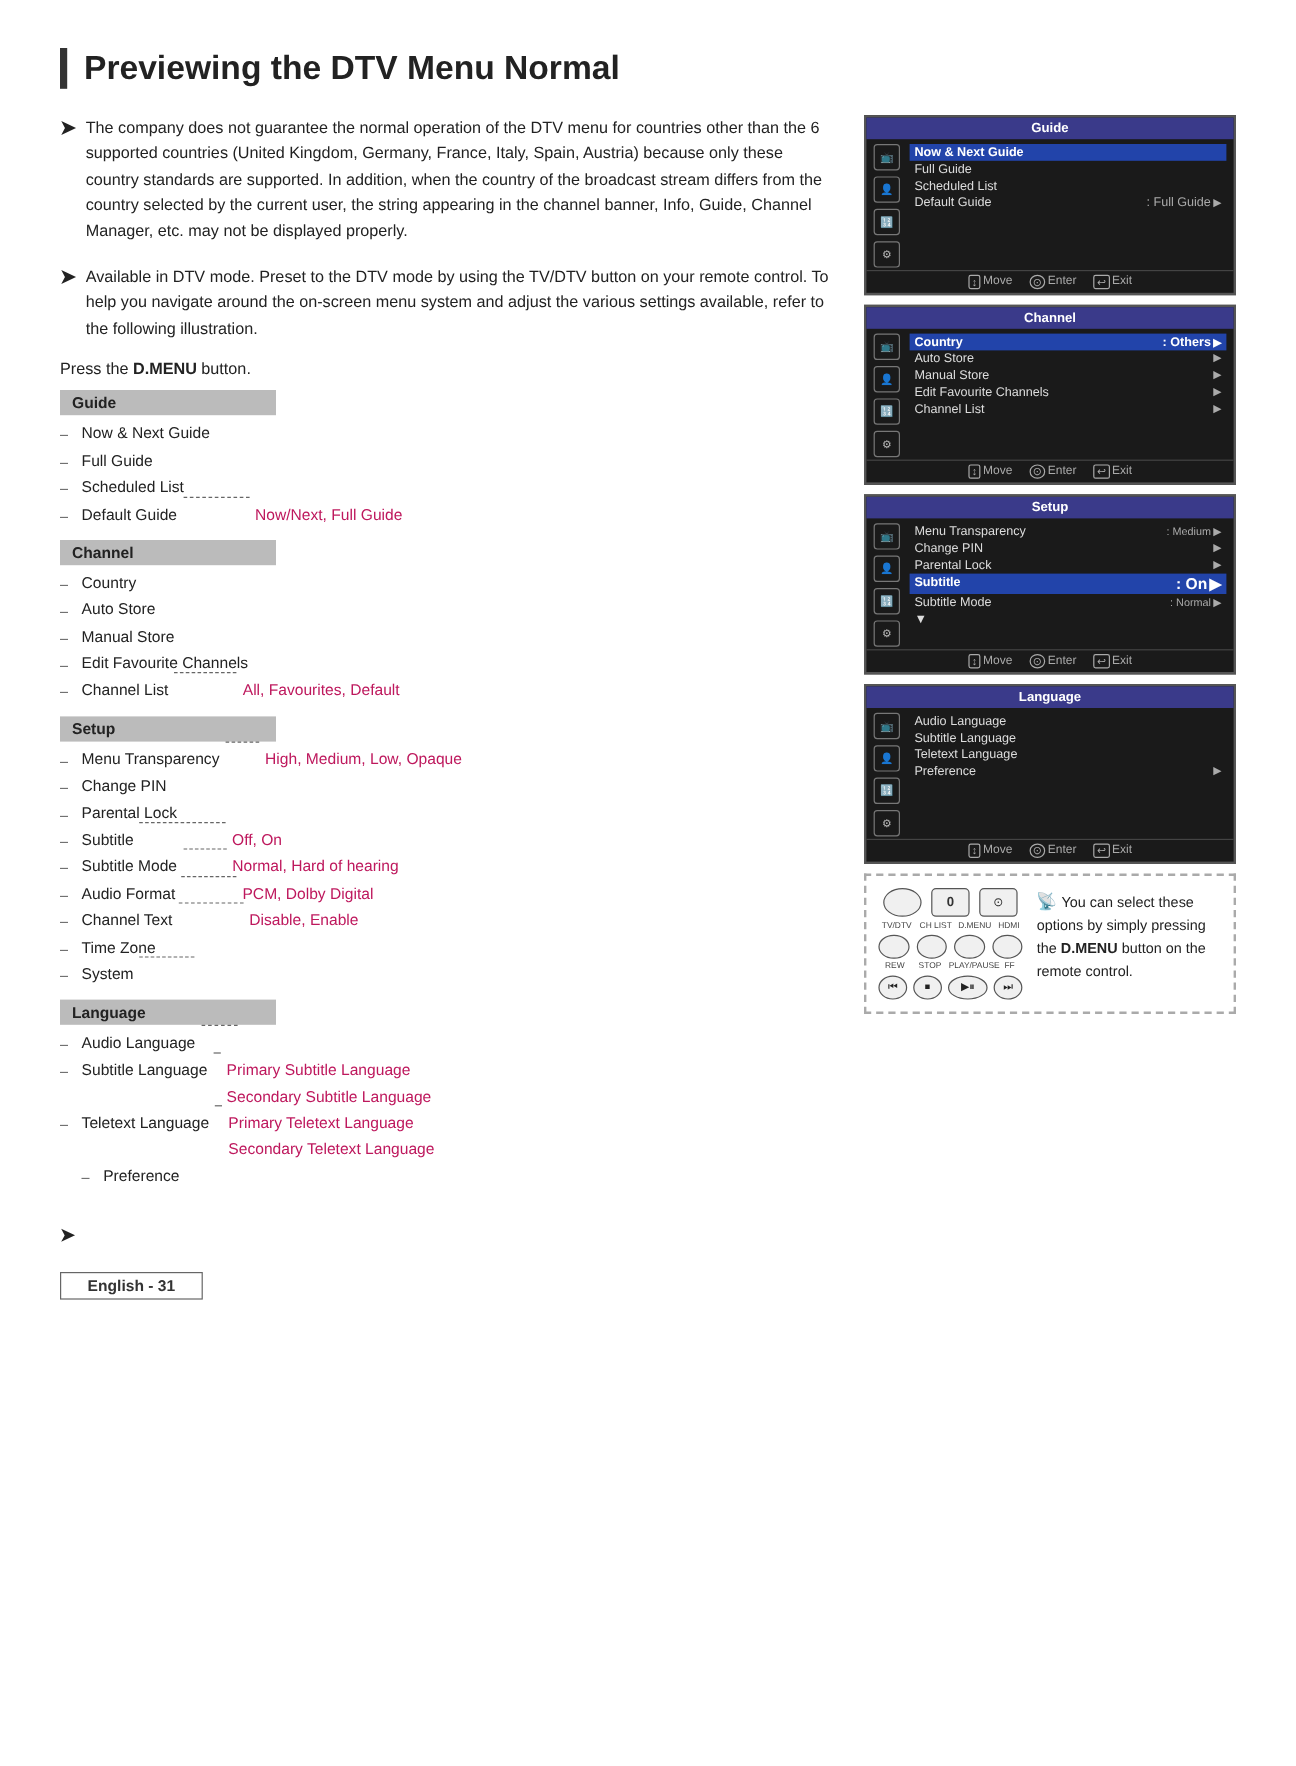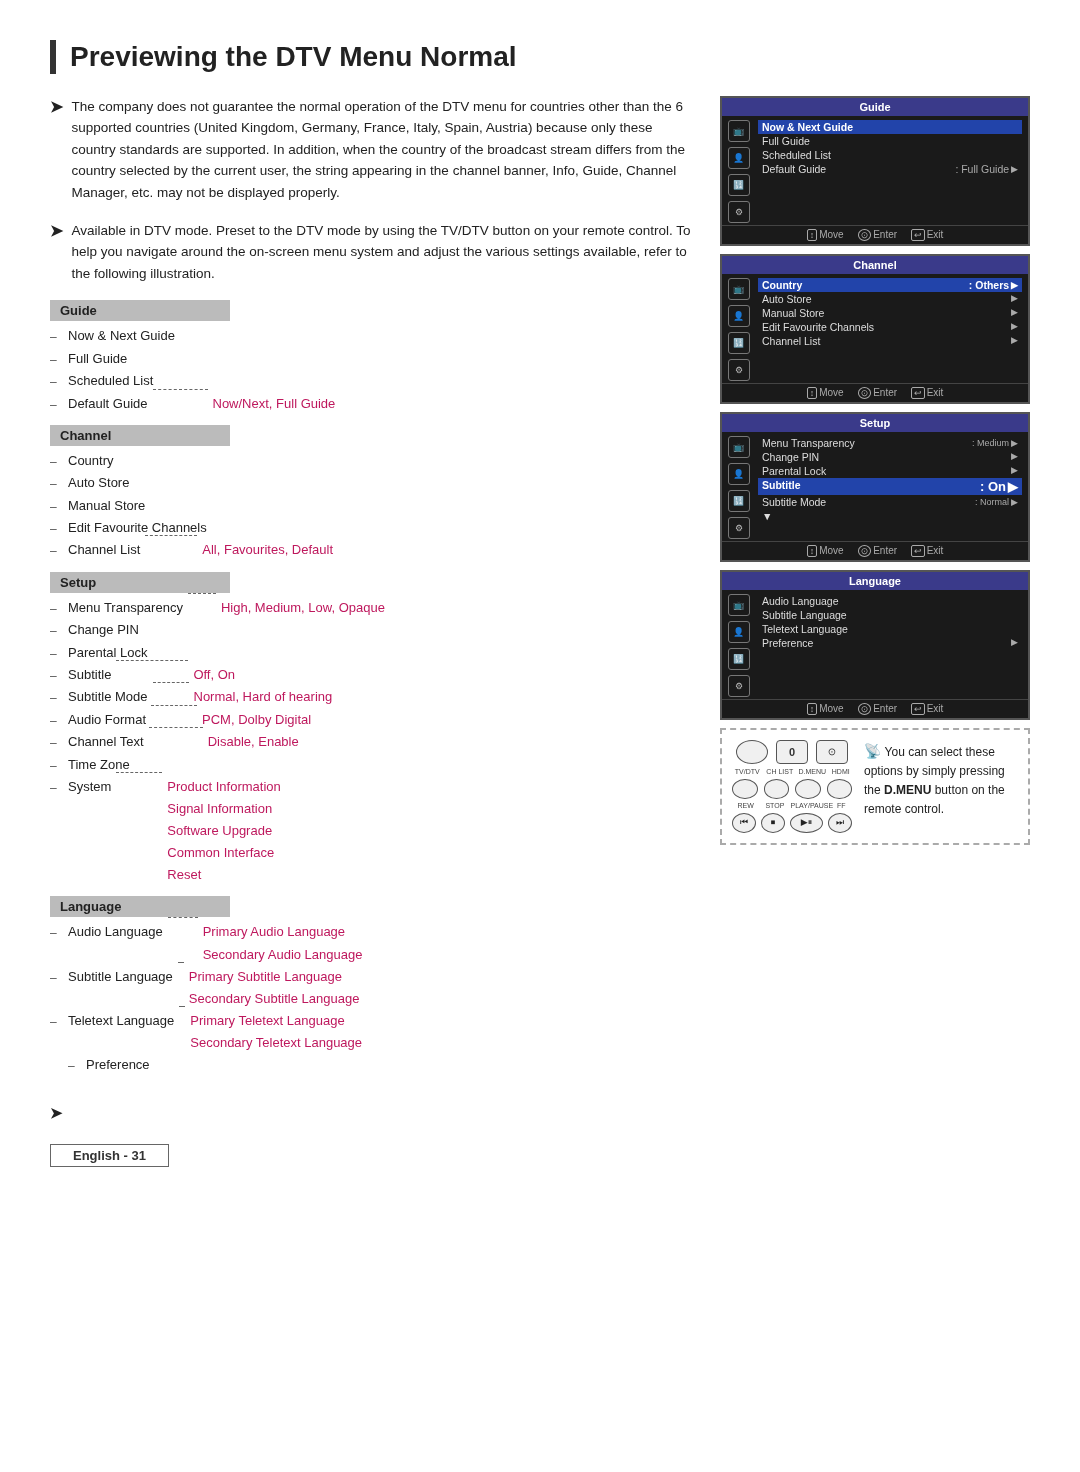--- a/index.html
+++ b/index.html
@@ -230,20 +230,23 @@
       <div class="bullet-section">
         <span class="bullet-arrow">➤</span>
         <span class="bullet-text">The company does not guarantee the normal operation of the DTV menu for countries other than the 6 supported countries (United Kingdom, Germany, France, Italy, Spain, Austria) because only these country standards are supported. In addition, when the country of the broadcast stream differs from the country selected by the current user, the string appearing in the channel banner, Info, Guide, Channel Manager, etc. may not be displayed properly.</span>
       </div>
 
       <div class="bullet-section">
         <span class="bullet-arrow">➤</span>
         <span class="bullet-text">Available in DTV mode. Preset to the DTV mode by using the TV/DTV button on your remote control. To help you navigate around the on-screen menu system and adjust the various settings available, refer to the following illustration.</span>
       </div>
 
+      <div class="press-text">
+        <span>Press the </span><strong>D.MENU</strong><span> button.</span>
+      </div>
 
       <div class="menu-section">
         <div class="menu-header">Guide</div>
         <div class="menu-items">
           <div class="menu-item">
             <span class="menu-item-connector">–</span>
             <span class="menu-item-label">Now &amp; Next Guide</span>
           </div>
           <div class="menu-item">
             <span class="menu-item-connector">–</span>
@@ -332,33 +335,31 @@
             <span class="menu-item-value">Disable, Enable</span>
           </div>
           <div class="menu-item">
             <span class="menu-item-connector">–</span>
             <span class="menu-item-label">Time Zone</span>
           </div>
           <div class="menu-item" style="align-items:flex-start;">
             <span class="menu-item-connector">–</span>
             <span class="menu-item-label">System</span>
             <span style="display:inline-block;width:46px;border-bottom:1px dashed #666;margin:0 5px;position:relative;top:-4px;flex-shrink:0;"></span>
-            <span class="menu-item-value" style="white-space:normal;">Product Information<br>Signal Information<br>Software Upgrade<br>Common Interface<br>Reset</span>
           </div>
         </div>
       </div>
 
       <div class="menu-section">
         <div class="menu-header">Language</div>
         <div class="menu-items">
           <div class="menu-item" style="align-items:flex-start;">
             <span class="menu-item-connector">–</span>
             <span class="menu-item-label">Audio Language</span>
             <span style="display:inline-block;width:30px;border-bottom:1px dashed #666;margin:0 5px;position:relative;top:-4px;flex-shrink:0;"></span>
-            <span class="menu-item-value" style="white-space:normal;">Primary Audio Language<br>Secondary Audio Language</span>
           </div>
           <div class="menu-item" style="align-items:flex-start;">
             <span class="menu-item-connector">–</span>
             <span class="menu-item-label">Subtitle Language</span>
             <span style="display:inline-block;width:6px;border-bottom:1px dashed #666;margin:0 5px;position:relative;top:-4px;flex-shrink:0;"></span>
             <span class="menu-item-value" style="white-space:normal;">Primary Subtitle Language<br>Secondary Subtitle Language</span>
           </div>
           <div class="menu-item" style="align-items:flex-start;">
             <span class="menu-item-connector">–</span>
             <span class="menu-item-label">Teletext Language</span>

